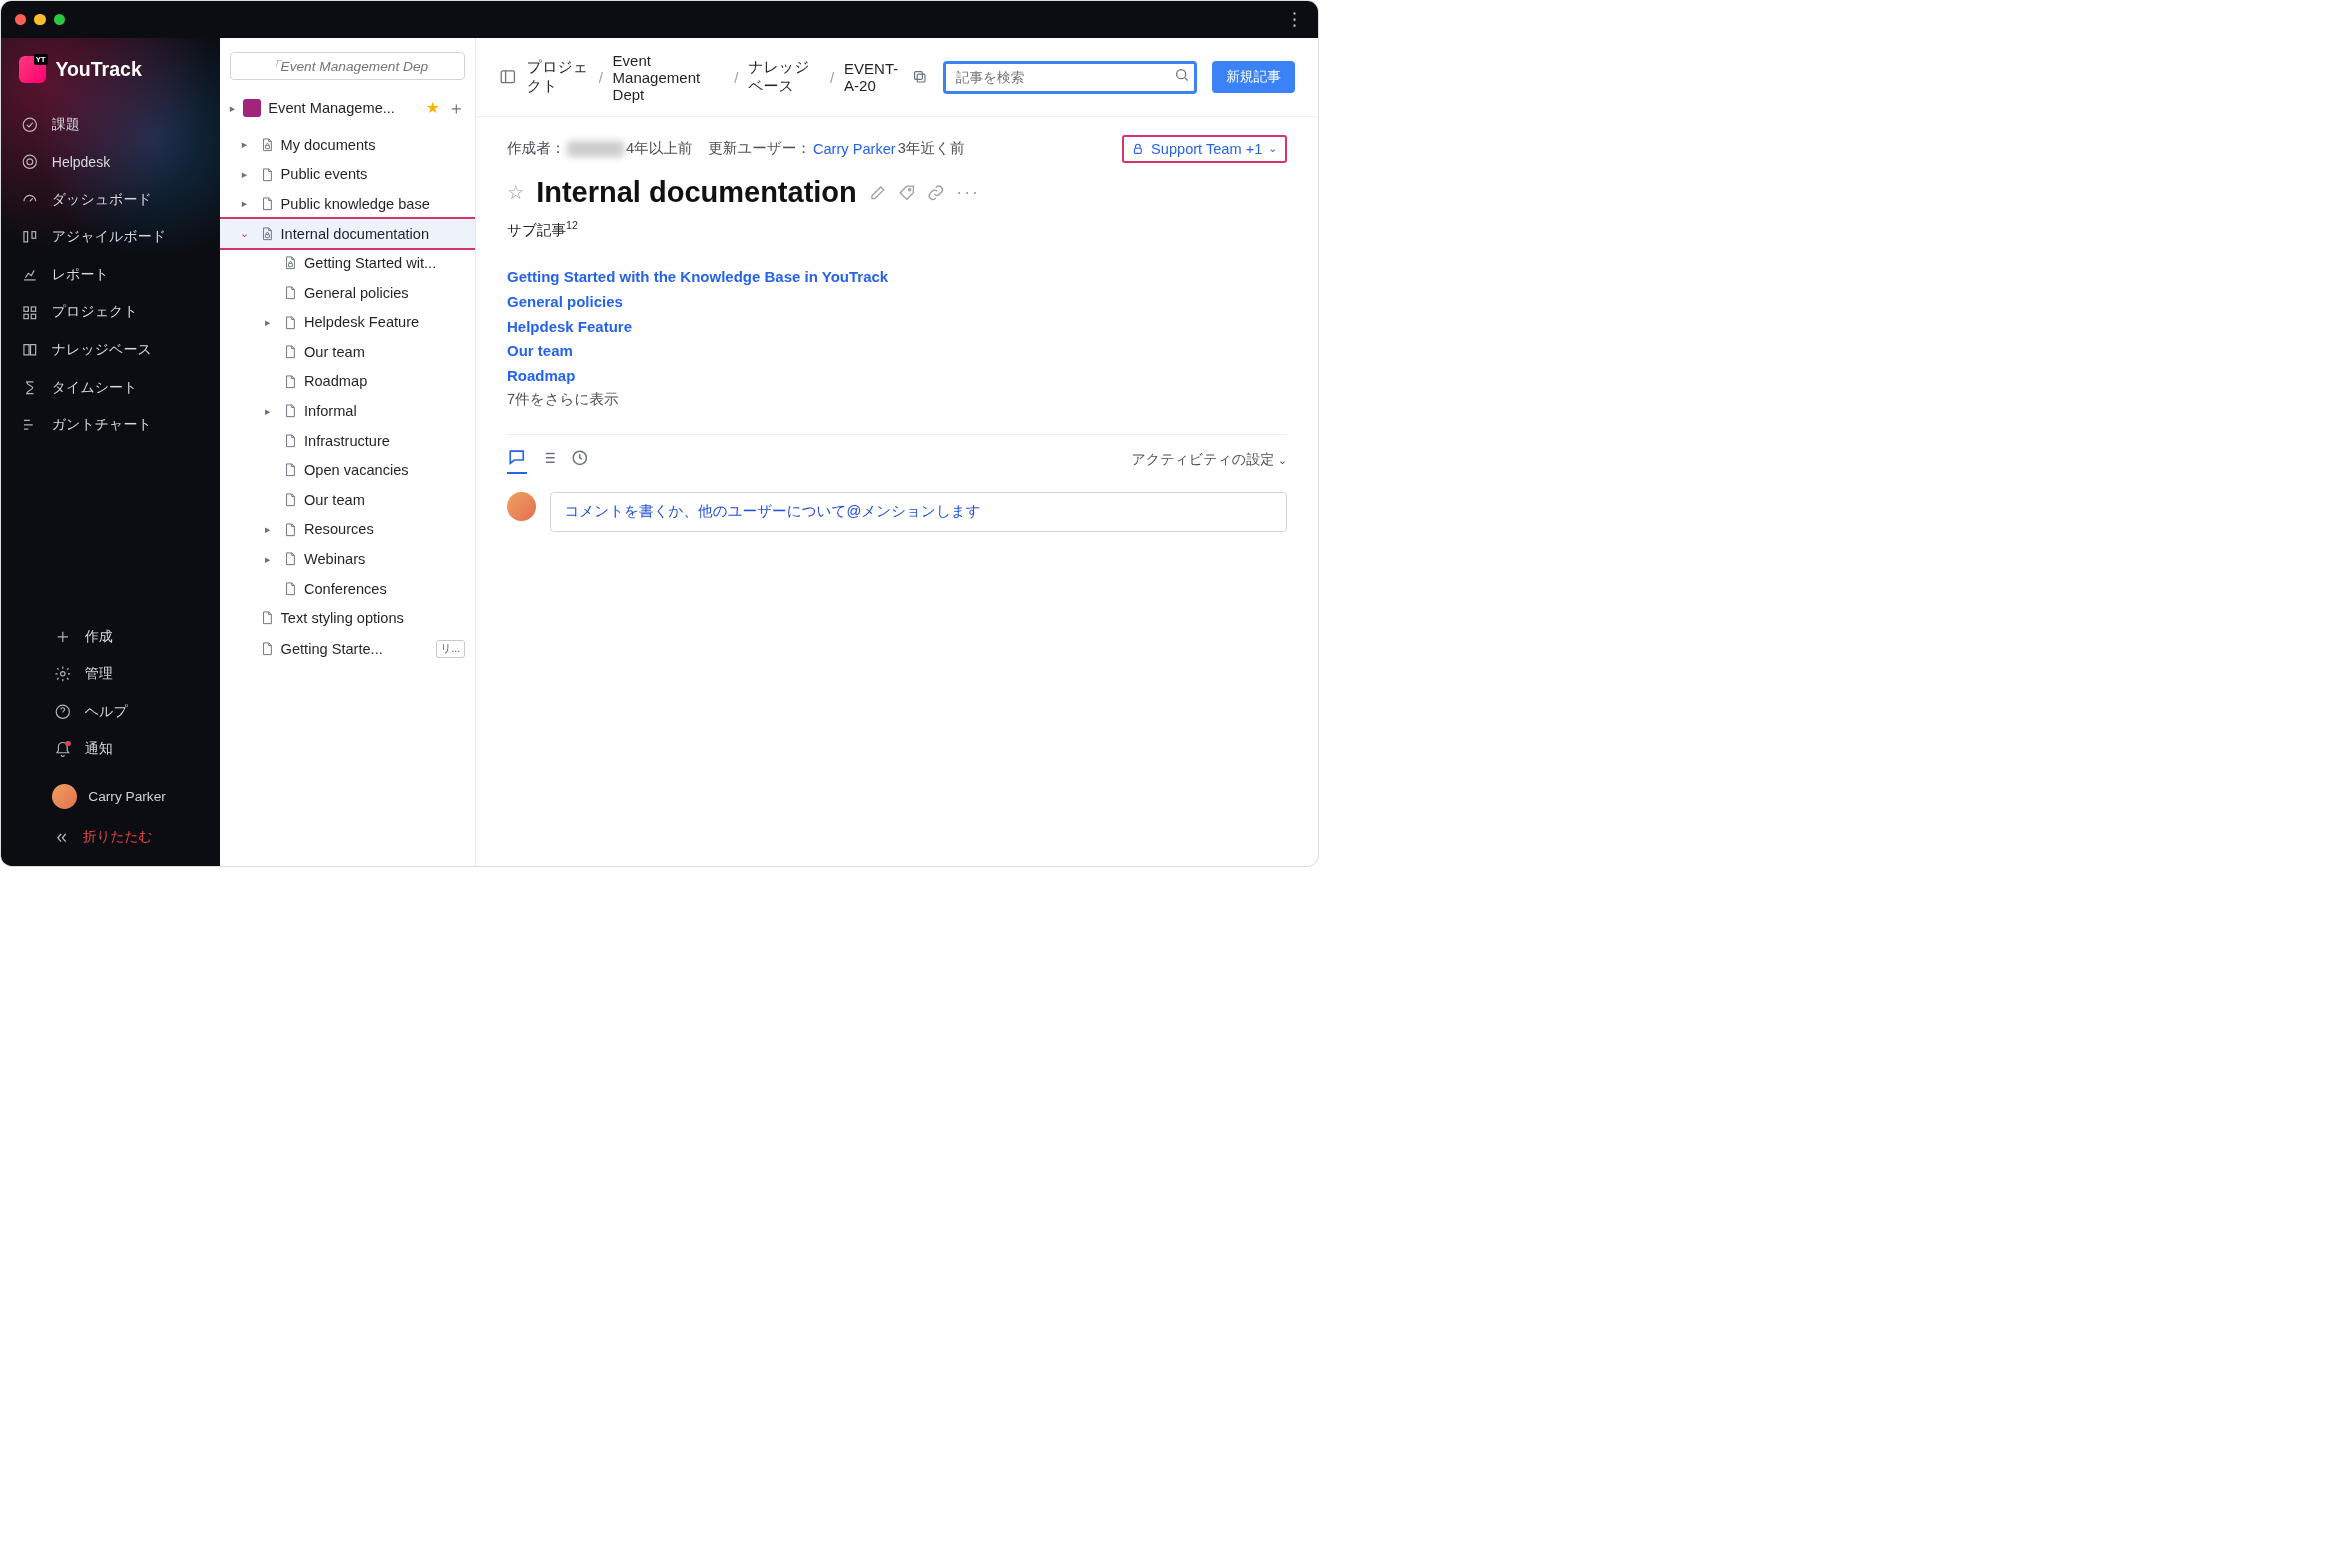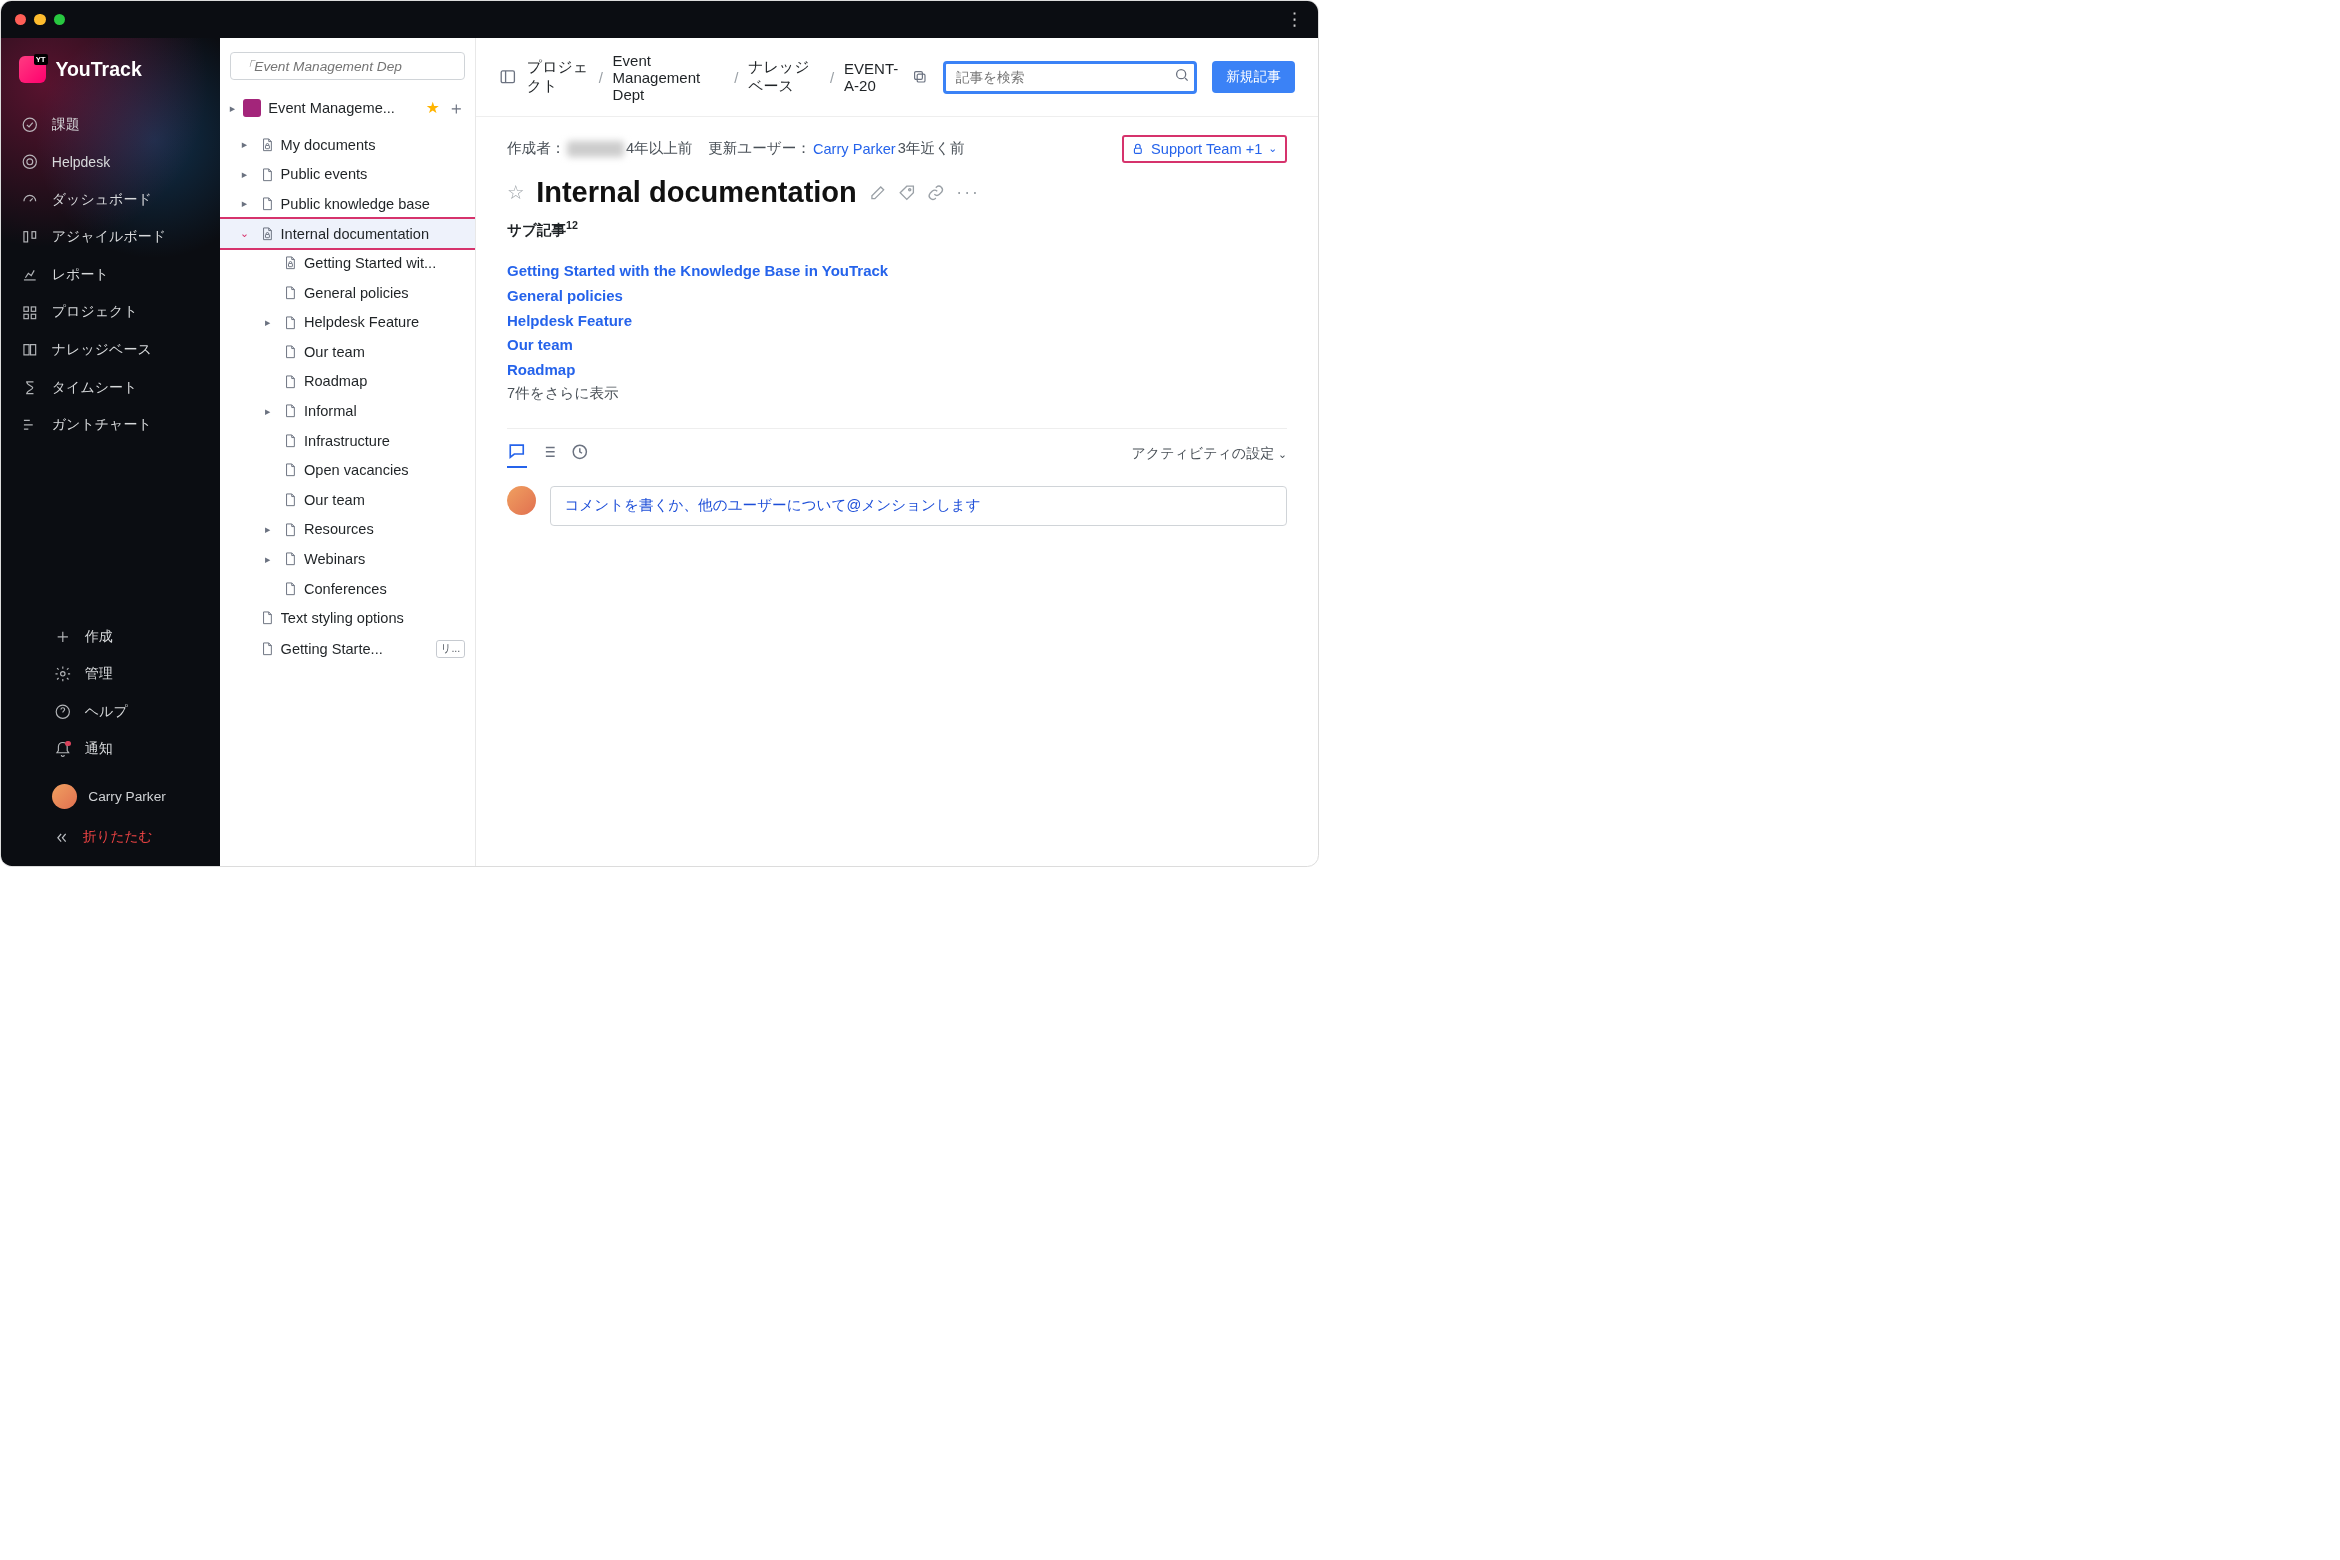--- a/index.html
+++ b/index.html
@@ -26,21 +26,21 @@
 .nav .icon svg { width: 17.6px; height: 17.6px; stroke: #cfd1d4; fill: none; stroke-width: 1.6; }
 .sidebar-bottom { margin-top: auto; padding-bottom: 9.8px; margin-left: 33px; }
 .user-row { display:flex; align-items:center; gap:11.7px; padding:9.8px 17.6px; }
 .avatar-sm { width:25px; height:25px; border-radius:50%; background: linear-gradient(135deg,#f0a060,#e17050); }
 .collapse-row { display:flex; align-items:center; gap:13.7px; padding:9.8px 19.5px; color:#ef4444; cursor:pointer; }
 .notif-dot { width:5.9px; height:5.9px; background:#ff4d6a; border-radius:50%; position:absolute; margin-left:11.7px; margin-top:-11.7px; }
 
 
 .tree-panel { width: 256px; border-right: 1px solid #e8e8e8; display:flex; flex-direction:column; padding-top: 13.7px; background:#fff; }
 .tree-search { margin: 0 9.8px 9.8px; }
-.tree-search input { width: 100%; padding: 5.9px 9.8px; border: 1px solid #d0d4d8; border-radius: 3.9px; font-size: 13.7px; color:#6d28d9; font-style: italic; }
+.tree-search input { width: 100%; padding: 5.9px 9.8px; border: 1px solid #d0d4d8; border-radius: 3.9px; font-size: 13.7px; color:#6d28d9; font-style: italic; text-align: center; }
 .tree-header { display:flex; align-items:center; gap:7.8px; padding: 5.9px 9.8px; }
 .proj-badge { width:17.6px; height:17.6px; background:#a3257a; border-radius:2.9px; }
 .proj-name { flex:1; font-size:14.6px; color:#1f2326; white-space:nowrap; overflow:hidden; text-overflow:ellipsis; }
 .star { color:#ffb400; font-size:15.6px; }
 .plus { color:#6b7280; font-size:17.6px; cursor:pointer; }
 .tree { list-style:none; padding: 3.9px 0; overflow-y:auto; }
 .tree li { display:flex; align-items:center; gap:5.9px; padding: 6.8px 9.8px 6.8px 0; cursor:pointer; font-size:14.6px; color:#1f2326; }
 .tree li .chev { width:17.6px; text-align:center; color:#6b7280; font-size:10.7px; visibility:hidden; }
 .tree li.has-children .chev { visibility:visible; }
 .tree li .doc-ic { width:15.6px; height:15.6px; flex-shrink:0; }
@@ -69,21 +69,21 @@
 .meta-row { display:flex; align-items:center; gap:2px; font-size:14.6px; color:#495057; margin-bottom: 13.7px; }
 .meta-row .blurred { filter: blur(3.9px); background:#ccc; color:transparent; border-radius:2.9px; padding:0 13.7px; }
 .meta-row a { color:#2563eb; text-decoration:none; }
 .visibility-pill { margin-left:auto; display:flex; align-items:center; gap:5.9px; border:2.9px solid #d6336c; padding:3.9px 7.8px; border-radius:2.9px; color:#2563eb; font-size:14.6px; cursor:pointer; }
 .visibility-pill .lock { width:13.7px; height:13.7px; }
 .title-row { display:flex; align-items:center; gap:11.7px; margin-bottom:9.8px; }
 .title-row .star-o { color:#9aa0a6; font-size:19.5px; cursor:pointer; }
 .title-row h1 { font-size:29px; font-weight:700; color:#111; }
 .title-row .tool-ic { color:#9aa0a6; cursor:pointer; }
 .empty-hint { color:#495057; font-size:15px; margin: 5.9px 0 27px; }
-.sub-h { font-size:14.6px; font-weight:700; margin-bottom:18px; }
+.sub-h { font-size:14.6px; font-weight:400; margin-bottom:24px; }
 .sub-h sup { font-size:10.7px; }
 .sub-list { list-style:none; }
 .sub-list li { padding:3.9px 0; }
 .sub-list a { color:#2563eb; text-decoration:none; font-size:15px;font-weight:bold; }
 .more-link { color:#495057; font-size:14.6px; margin-top:2px; }
 .activity-bar { display:flex; align-items:center; gap:13.7px; border-top:1px solid #eee; margin-top:25px; padding-top:11.7px; }
 .activity-bar .tab-ic { color:#6b7280; cursor:pointer; padding-bottom:5.9px; }
 .activity-bar .tab-ic.active { color:#2563eb; border-bottom:2px solid #2563eb; }
 .activity-settings { margin-left:auto; color:#495057; font-size:14px; cursor:pointer; }
 .comment-row { display:flex; gap:13.7px; margin-top:17.6px; align-items:flex-start; }

